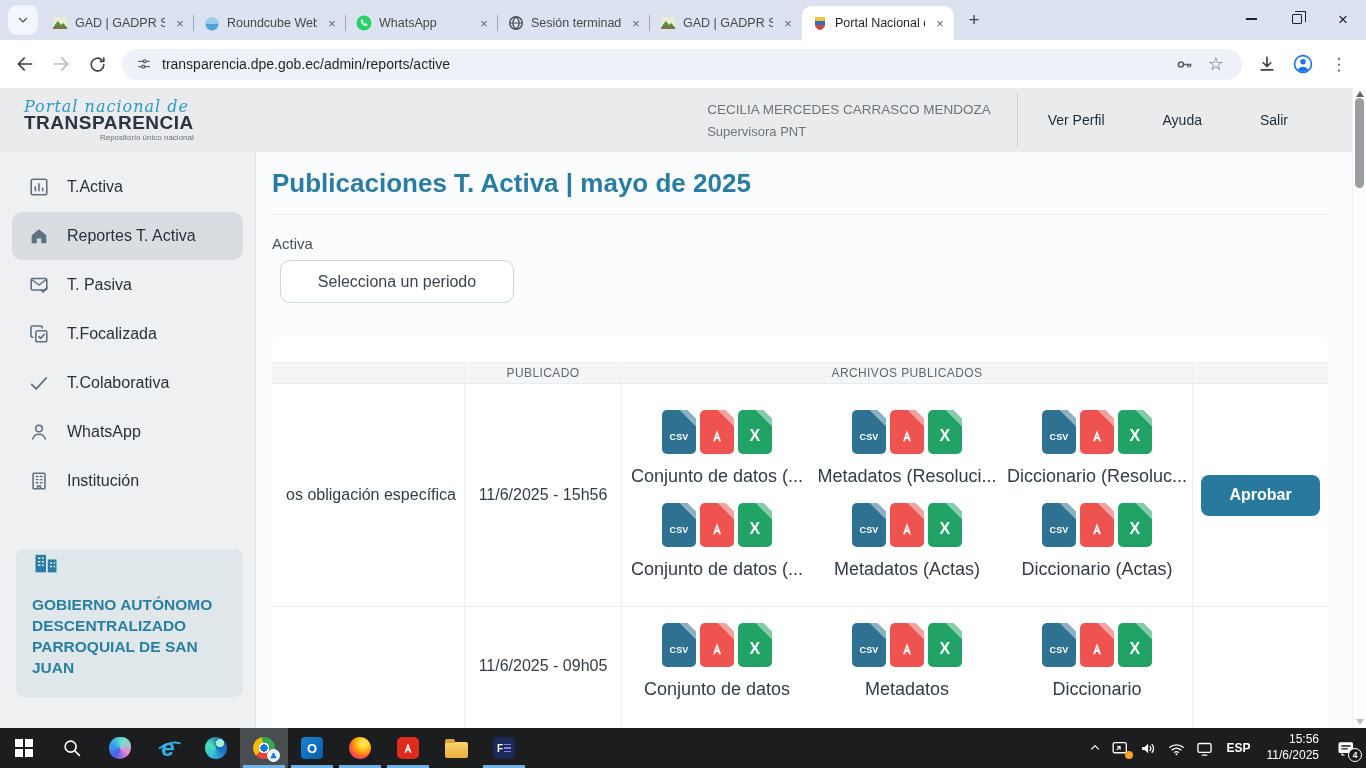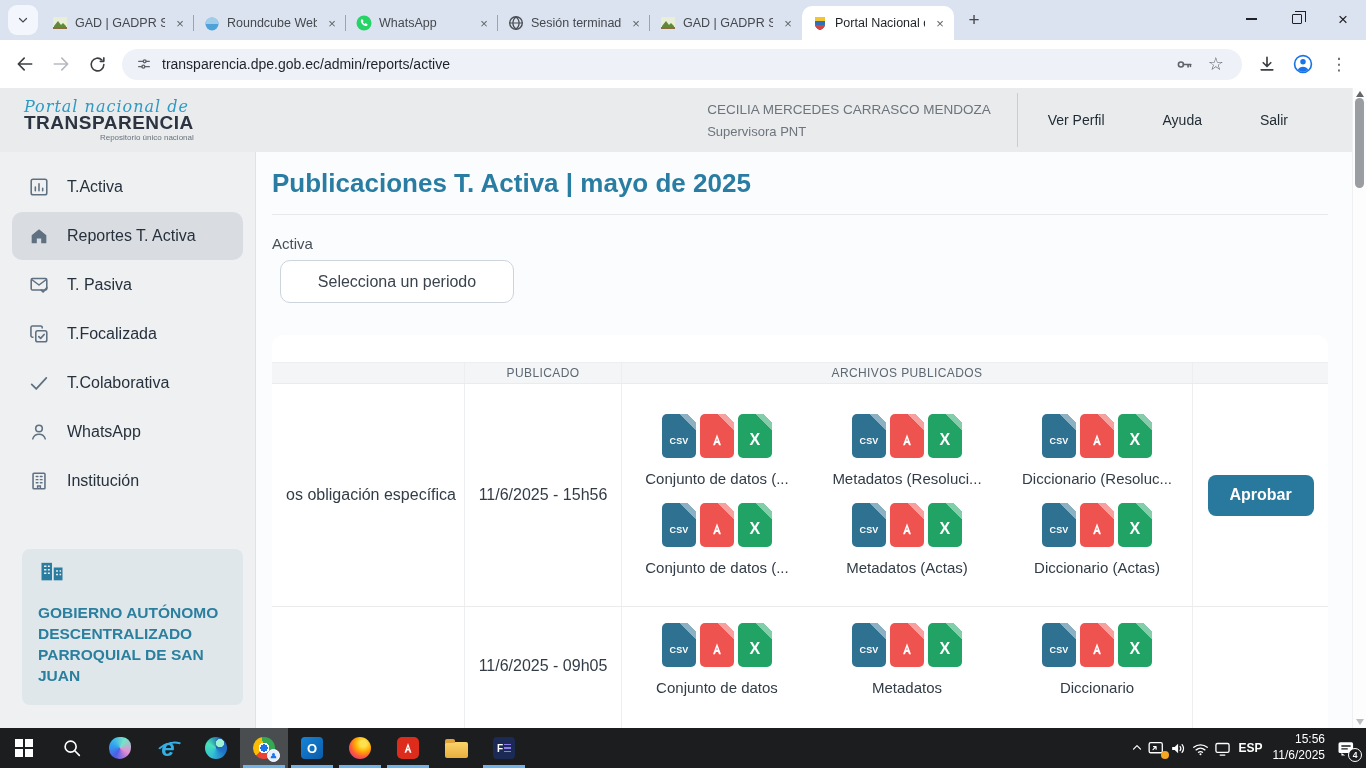--- a/index.html
+++ b/index.html
@@ -45,21 +45,21 @@
   .user-role { font-size: 13px; color: #6d747b; margin-top: 7px; }
   .user-sep { width: 1px; height: 54px; background: #c9cdd1; margin-right: 30px; }
   .hlink { font-size: 14px; color: #1f2a33; margin-right: 58px; white-space: nowrap; }
   .hlink:last-child { margin-right: 0; }
 
   
   .sidebar { position: absolute; left: 0; top: 64px; width: 256px; height: 576px; background: #eef0f2; border-right: 1px solid #e0e3e6; padding-top: 10px; }
   .side-item { height: 48px; margin: 1px 12px; border-radius: 10px; display: flex; align-items: center; gap: 16px; padding: 0 0 0 15px; color: #27313d; font-size: 16px; }
   .side-item.active { background: #d9dde1; }
   .side-item .s-ic { width: 24px; height: 24px; flex: 0 0 24px; display: flex; align-items: center; justify-content: center; }
-  .inst-card { margin: 44px 12px 0 22px; background: #dfe7eb; border-radius: 8px; padding: 8px 14px 18px 16px; }
+  .inst-card { margin: 44px 12px 0 16px; background: #dfe7eb; border-radius: 8px; padding: 0 14px 18px 16px; }
   .inst-name { margin-top: 14px; font-size: 15.5px; font-weight: 600; color: #2b7f9e; line-height: 1.35; }
 
   
   .content { position: absolute; left: 256px; top: 64px; width: 1096px; height: 576px; background: #fbfcfd; padding: 16px 0 0 16px; overflow: hidden; }
   .page-title { font-size: 26px; font-weight: bold; color: #2a7da2; }
   .c-div { width: 1056px; border-top: 1px solid #e7e9eb; margin-top: 15px; }
   .period-label { margin-top: 20px; font-size: 15px; color: #475059; }
   .period-select { margin: 8px 0 0 8px; width: 234px; height: 43px; border: 1px solid #cdd4da; border-radius: 10px; background: #fff; display: flex; align-items: center; justify-content: center; font-size: 16px; color: #3b444d; }
   .card { margin-top: 32px; width: 1056px; background: #fff; border-radius: 12px 12px 0 0; padding-top: 27px; }
   .thead { display: grid; grid-template-columns: 192px 157px 571px 136px; height: 22px; background: #f3f5f6; border-top: 1px solid #eceeef; border-bottom: 1px solid #e9ebed; }
@@ -74,22 +74,22 @@
   .td-date.top { align-items: flex-start; padding-top: 50px; }
   .fcol { flex-direction: column; gap: 16px; }
   .fcol.top { justify-content: flex-start; padding-top: 16px; }
   .frow { display: flex; }
   .fgroup { width: 190px; display: flex; flex-direction: column; align-items: center; }
   .ficons { display: flex; gap: 4px; }
   .fi { width: 34px; height: 44px; border-radius: 5px; position: relative; background-color: var(--c); background-image: linear-gradient(225deg, #fff 0 6px, rgba(255,255,255,0.45) 6px 12px, rgba(0,0,0,0) 12px); display: flex; align-items: center; justify-content: center; }
   .fi b { color: #fff; font-size: 9px; margin-top: 10px; letter-spacing: 0.2px; }
   .fi.fx b { font-size: 16px; margin-top: 8px; }
   .fi svg { margin-top: 8px; }
-  .flabel { margin-top: 12px; font-size: 15px; color: #323c46; white-space: nowrap; }
-  .approve-btn { width: 106px; height: 41px; border: none; border-radius: 8px; background: #29799e; color: #fff; font-size: 16px; font-weight: bold; font-family: "Liberation Sans", sans-serif; }
+  .flabel { margin-top: 12px; font-size: 18px; color: #323c46; white-space: nowrap; }
+  .approve-btn { width: 119px; height: 41px; border: none; border-radius: 8px; background: #29799e; color: #fff; font-size: 16px; font-weight: bold; font-family: "Liberation Sans", sans-serif; }
 
   
   .scrollbar { position: absolute; right: 0; top: 0; width: 14px; height: 640px; background: #fdfdfe; border-left: 1px solid #eef0f2; }
   .sb-thumb { position: absolute; left: 2px; top: 10px; width: 9px; height: 90px; border-radius: 5px; background: #9a9da1; }
   .sb-up { position: absolute; left: 3px; top: 3px; width: 0; height: 0; border-left: 4px solid transparent; border-right: 4px solid transparent; border-bottom: 6px solid #636669; }
   .sb-down { position: absolute; left: 3px; bottom: 3px; width: 0; height: 0; border-left: 4px solid transparent; border-right: 4px solid transparent; border-top: 6px solid #b9bcc0; }
 
   
   .taskbar { position: absolute; left: 0; top: 728px; width: 1366px; height: 40px; background: #1b1d1f; display: flex; align-items: stretch; }
   .tb-cell { width: 48px; display: flex; align-items: center; justify-content: center; position: relative; }
@@ -105,21 +105,21 @@
   .chrome-badge { position: absolute; right: -5px; bottom: -3px; width: 13px; height: 13px; border-radius: 50%; background: #e8f0fe; border: 1px solid #fff; display: flex; align-items: center; justify-content: center; }
   .ic-outlook { width: 22px; height: 22px; border-radius: 4px; background: linear-gradient(135deg, #1784d8, #0a5ca8); display: flex; align-items: center; justify-content: center; color: #fff; font-size: 13px; font-weight: bold; }
   .ic-firefox { width: 22px; height: 22px; border-radius: 50%; background: radial-gradient(circle at 65% 30%, #ffe14d 0 16%, #ffae00 38%, #ff5a3c 62%, #e13c74 82%, #8a2a8a 100%); }
   .ic-acrobat { width: 22px; height: 22px; border-radius: 5px; background: #dd2b1c; display: flex; align-items: center; justify-content: center; }
   .ic-folder { position: relative; width: 23px; height: 16px; margin-top: 4px; border-radius: 2px; background: linear-gradient(180deg, #fad46b, #e9ae3d); }
   .ic-folder::before { content: ""; position: absolute; left: 0; top: -3px; width: 10px; height: 4px; border-radius: 2px 2px 0 0; background: #e0a33a; }
   .ic-fapp { width: 22px; height: 22px; border-radius: 4px; background: #1b2a55; display: flex; align-items: center; justify-content: center; gap: 1px; }
   .ic-fapp b { color: #fff; font-size: 10px; }
   .fapp-lines { display: flex; flex-direction: column; gap: 2px; }
   .fapp-lines i { width: 7px; height: 1.6px; background: #8e7bf0; }
-  .tray { margin-left: auto; display: flex; align-items: center; gap: 3px; padding-right: 10px; }
+  .tray { margin-left: auto; display: flex; align-items: center; gap: 9px; padding-right: 10px; }
   .tray-ic { position: relative; display: flex; align-items: center; justify-content: center; }
   .orange-dot { position: absolute; right: -3px; bottom: -2px; width: 8px; height: 8px; border-radius: 50%; background: #f5a623; }
   .tray-lang { color: #fff; font-size: 12px; font-weight: 600; padding: 0 3px; }
   .tray-clock { color: #fff; font-size: 12px; text-align: right; line-height: 1.3; padding: 0 4px; }
   .notif { position: relative; margin-left: 4px; }
   .notif-badge { position: absolute; right: -6px; bottom: -4px; width: 14px; height: 14px; border-radius: 50%; background: #1b1d1f; border: 1.5px solid #fff; color: #fff; font-size: 8.5px; font-weight: bold; display: flex; align-items: center; justify-content: center; }
 </style>
 </head>
 <body>
 

